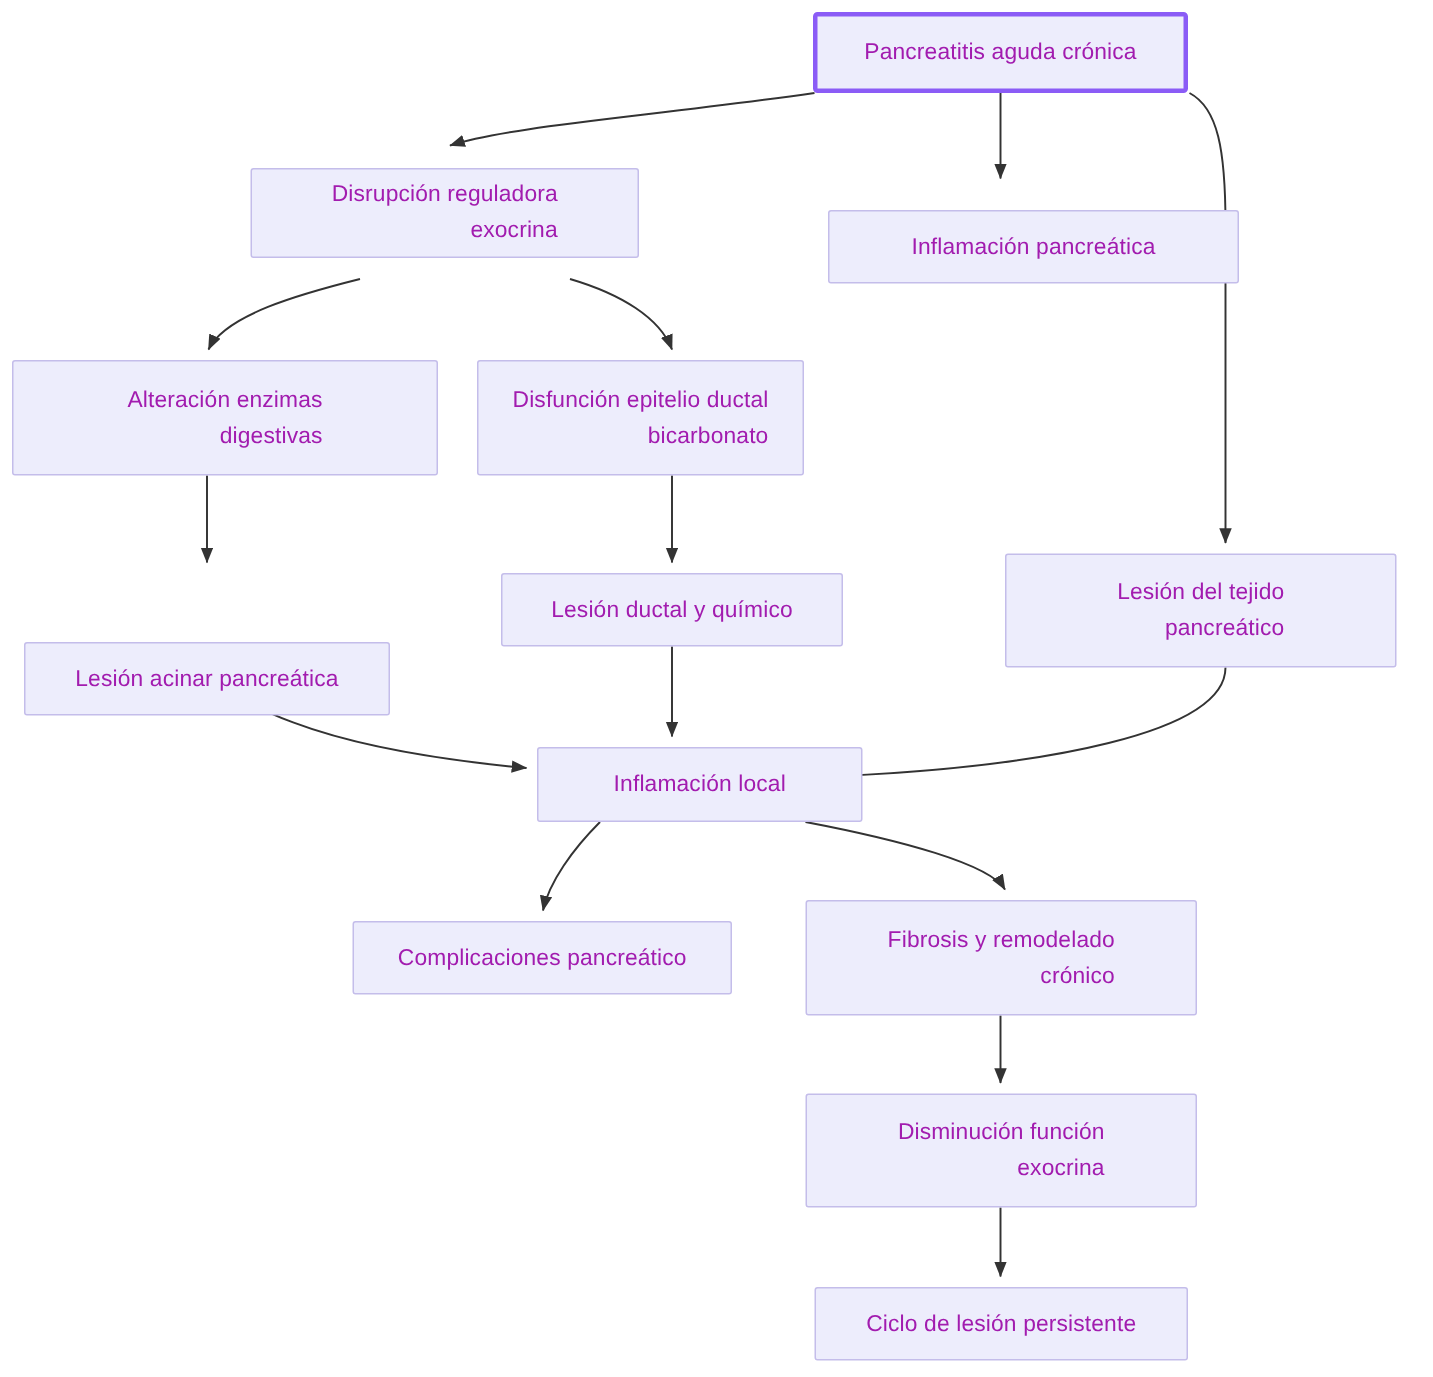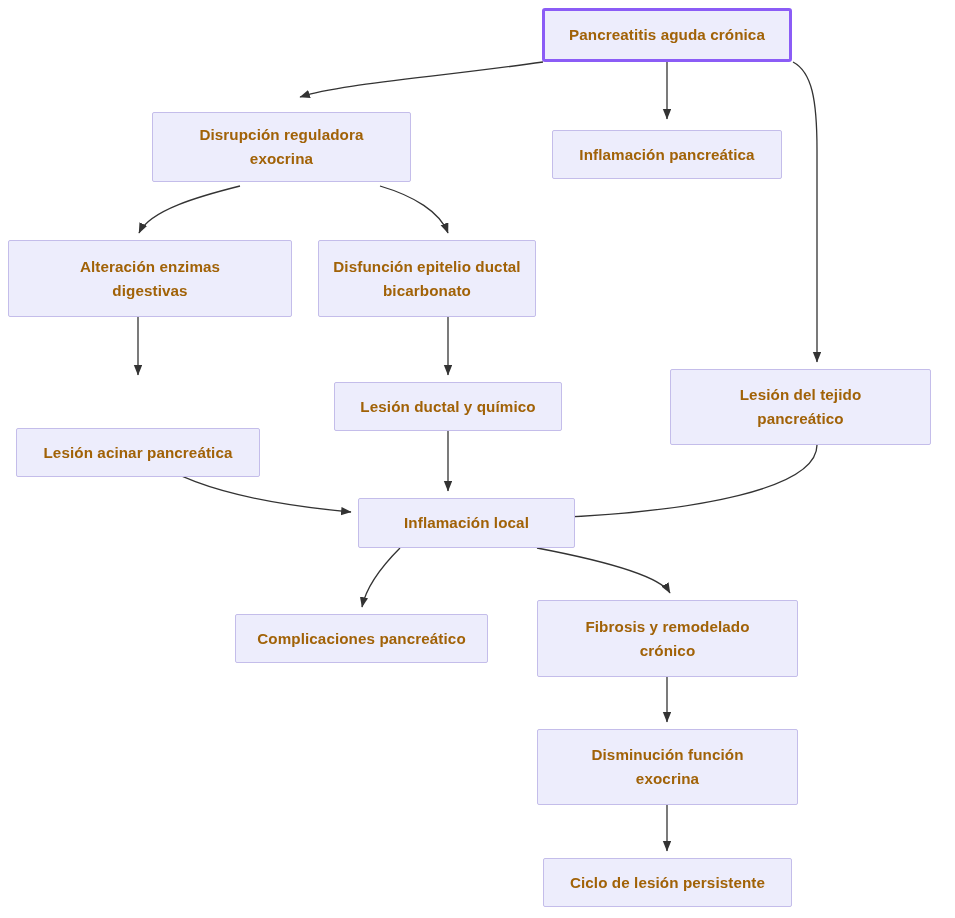--- a/index.html
+++ b/index.html
@@ -29,27 +29,26 @@
   }
   .node {
     position: absolute;
     box-sizing: border-box;
     background: #ededfc;
     border: 1px solid #c4bdea;
     border-radius: 2px;
     display: flex;
     align-items: center;
     justify-content: center;
-    text-align: center;
-    color: #a16207;
+    text-align: right;
+    color: #a21caf;
     font-size: 15.2px;
     line-height: 24px;
     letter-spacing: 0.1px;
     padding: 4px 10px;
-    font-weight: bold;
   }
   .node.root {
     border: 3px solid #8b5cf6;
     border-radius: 3px;
   }
   .node-label {
     display: block;
     white-space: pre-line;
   }
 </style>
@@ -77,25 +76,25 @@
         <path d="M 400,548 C 382,566 366,588 362,607" fill="none" stroke="#333333" stroke-width="1.3" marker-end="url(#arrowhead)"></path>
         <path d="M 537,548 C 600,560 660,576 670,593" fill="none" stroke="#333333" stroke-width="1.3" marker-end="url(#arrowhead)"></path>
         <path d="M 667,677 L 667,722" fill="none" stroke="#333333" stroke-width="1.3" marker-end="url(#arrowhead)"></path>
         <path d="M 667,805 L 667,851" fill="none" stroke="#333333" stroke-width="1.3" marker-end="url(#arrowhead)"></path>
       </g>
   </svg>
   <div id="nodes">
       <div class="node root" style="left: 542px; top: 8px; width: 250px; height: 54px;">
         <span class="node-label">Pancreatitis aguda crónica</span>
       </div>
-      <div class="node" style="left: 152px; top: 112px; width: 259px; height: 70px;">
+      <div class="node" style="left: 167px; top: 112px; width: 259px; height: 60px;">
         <span class="node-label">Disrupción reguladora
 exocrina</span>
       </div>
-      <div class="node" style="left: 552px; top: 130px; width: 230px; height: 49px;">
+      <div class="node" style="left: 552px; top: 140px; width: 274px; height: 49px;">
         <span class="node-label">Inflamación pancreática</span>
       </div>
       <div class="node" style="left: 8px; top: 240px; width: 284px; height: 77px;">
         <span class="node-label">Alteración enzimas
 digestivas</span>
       </div>
       <div class="node" style="left: 318px; top: 240px; width: 218px; height: 77px;">
         <span class="node-label">Disfunción epitelio ductal
 bicarbonato</span>
       </div>

